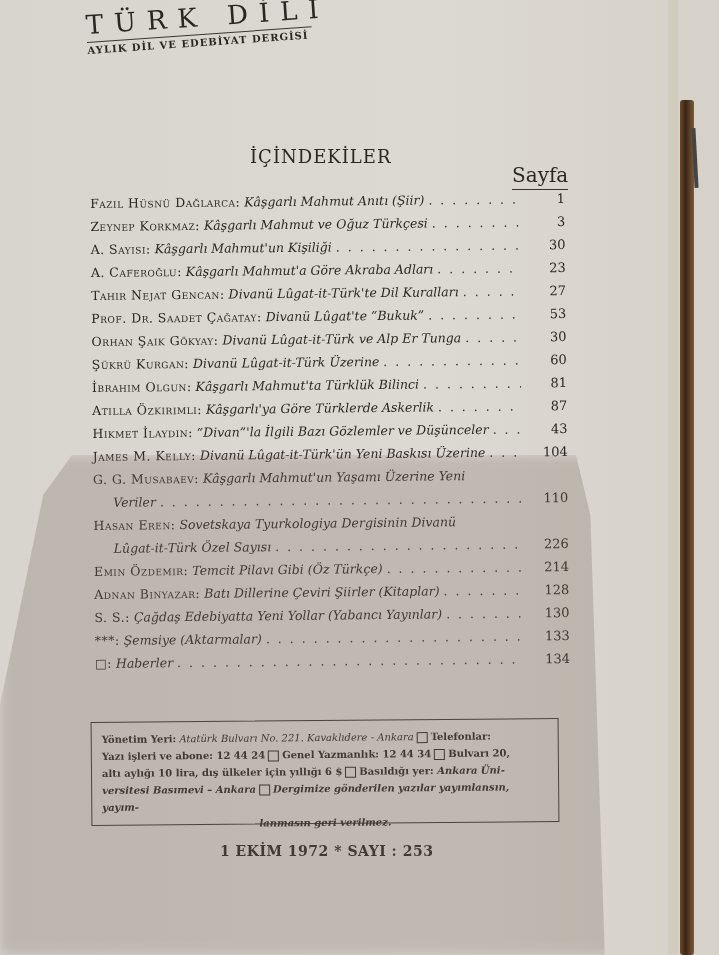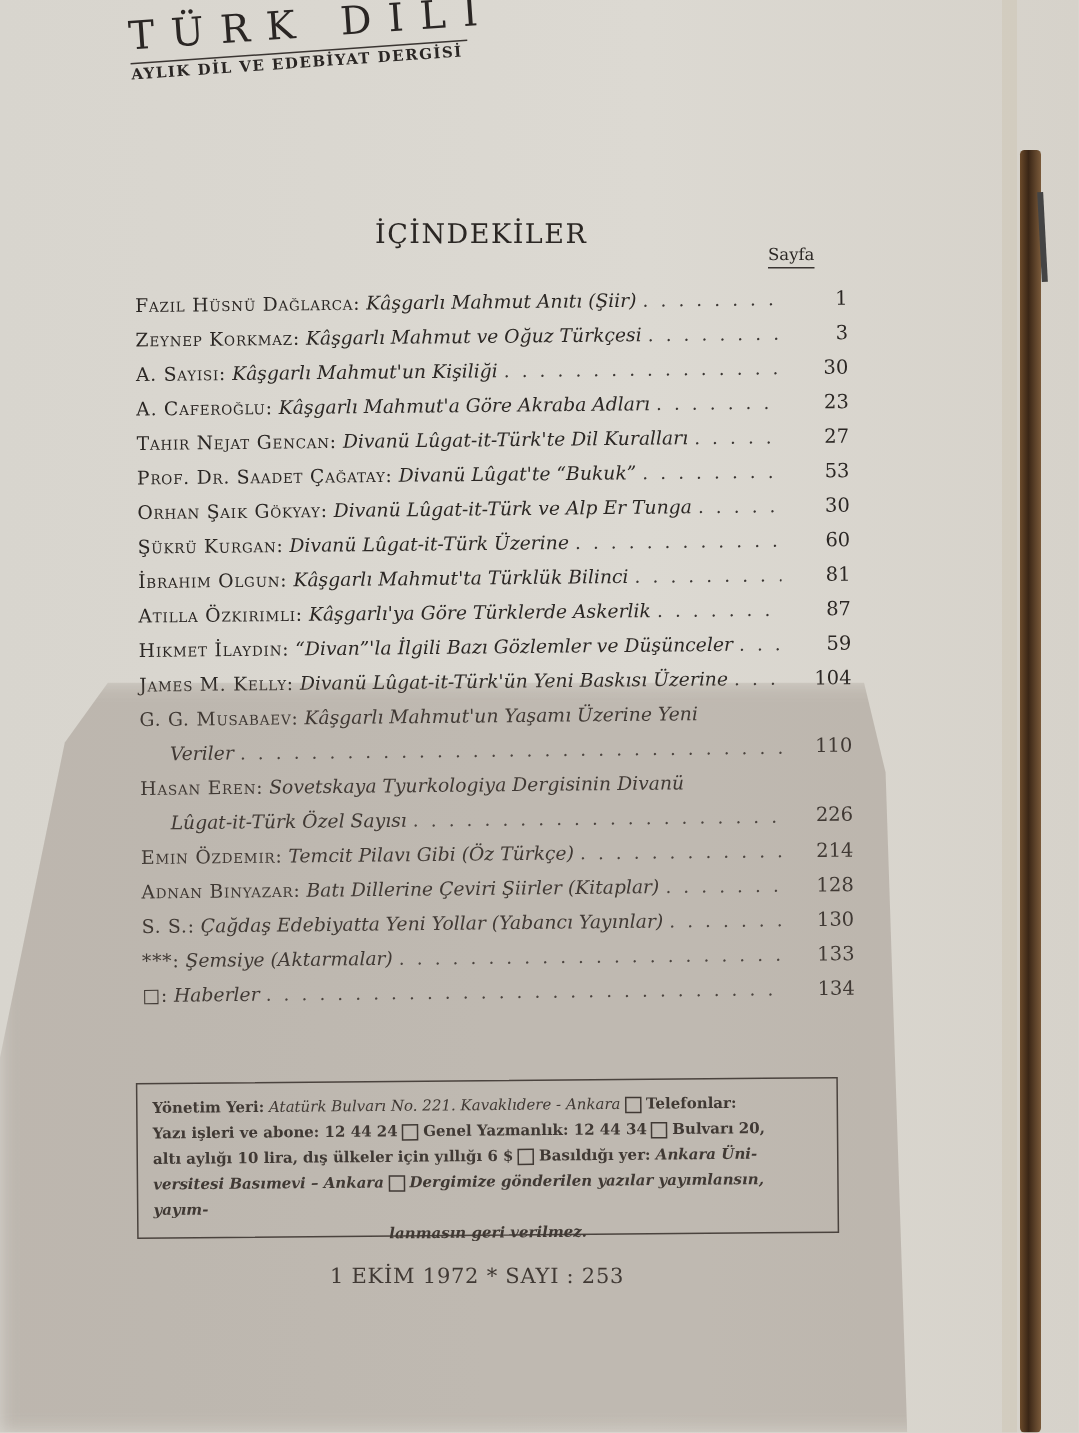--- a/index.html
+++ b/index.html
@@ -26,21 +26,21 @@
   }
   .spine-light { position:absolute; left:668px; top:0; width:10px; height:955px; background:#cfc8b8; opacity:.6; }
   .spine-mark { position:absolute; left:693px; top:128px; width:4px; height:60px; background:#444; transform:rotate(-3deg); }
 
   .masthead { position:absolute; left:88px; top:10px; transform:rotate(-4deg); transform-origin:left bottom; }
   .mast-title { font-family:"DejaVu Serif",serif; font-size:26px; letter-spacing:11px; color:#2a2624; }
   .mast-rule { width:225px; height:1px; background:#3a3532; margin:2px 0 2px 0; }
   .mast-sub { font-size:10px; font-weight:bold; letter-spacing:1px; color:#2a2624; }
 
   .toc-head { position:absolute; left:250px; top:146px; font-size:18px; letter-spacing:1px; }
-  .sayfa { position:absolute; left:512px; top:163px; font-size:11px; border-bottom:1px solid #3a3532; padding-bottom:2px; }
+  .sayfa { position:absolute; left:512px; top:163px; font-size:20px; border-bottom:1px solid #3a3532; padding-bottom:2px; }
 
   .toc { position:absolute; left:90px; top:192px; width:475px; transform:rotate(-0.6deg); transform-origin:left top; }
   .row { position:relative; display:flex; align-items:baseline; font-size:12.5px; line-height:23px; height:23px; }
   .row.tall { height:46px; flex-wrap:wrap; }
   .author { font-variant:small-caps; letter-spacing:.5px; white-space:nowrap; }
   .title { font-style:italic; white-space:nowrap; margin-left:4px; }
   .dots { flex:1; overflow:hidden; white-space:nowrap; color:#3a3532; margin:0 4px; letter-spacing:2px; }
   .dots::after { content:". . . . . . . . . . . . . . . . . . . . . . . . . . . . . . . . . . . . . . . . . . . . . . . . . . ."; }
   .pg { width:42px; text-align:right; font-size:13px; }
   .cont { display:flex; width:100%; padding-left:16px; box-sizing:border-box; }
@@ -48,21 +48,21 @@
   .infobox {
     position:absolute; left:91px; top:720px; width:468px; height:104px;
     border:1.5px solid #3a3532; padding:8px 10px; box-sizing:border-box;
     font-size:10px; line-height:17px; transform:rotate(-0.5deg);
   }
   .infobox .b { font-weight:bold; }
   .infobox .i { font-style:italic; }
   .infobox .c { text-align:center; }
   .box { display:inline-block; width:9px; height:9px; border:1px solid #2b2724; vertical-align:middle; margin:0 3px; }
 
-  .footer { position:absolute; left:220px; top:843px; font-size:14px; font-weight:normal; letter-spacing:.5px; }
+  .footer { position:absolute; left:220px; top:843px; font-size:14px; font-weight:bold; letter-spacing:.5px; }
 </style>
 </head>
 <body>
 
 <div class="page">
   <div class="spine-light"></div>
   <div class="spine"></div>
   <div class="spine-mark"></div>
 
   <div class="masthead">
@@ -132,21 +132,21 @@
     <div class="row">
         <span class="author">Atilla Özkırımlı:</span>
         <span class="title">Kâşgarlı'ya Göre Türklerde Askerlik</span>
         <span class="dots"></span>
         <span class="pg">87</span>
       </div>
     <div class="row">
         <span class="author">Hikmet İlaydın:</span>
         <span class="title">“Divan”'la İlgili Bazı Gözlemler ve Düşünceler</span>
         <span class="dots"></span>
-        <span class="pg">59</span>
+        <span class="pg">43</span>
       </div>
     <div class="row">
         <span class="author">James M. Kelly:</span>
         <span class="title">Divanü Lûgat-it-Türk'ün Yeni Baskısı Üzerine</span>
         <span class="dots"></span>
         <span class="pg">104</span>
       </div>
     <div class="row tall">
       <span class="author">G. G. Musabaev:</span>
         <span class="title">Kâşgarlı Mahmut'un Yaşamı Üzerine Yeni</span>

